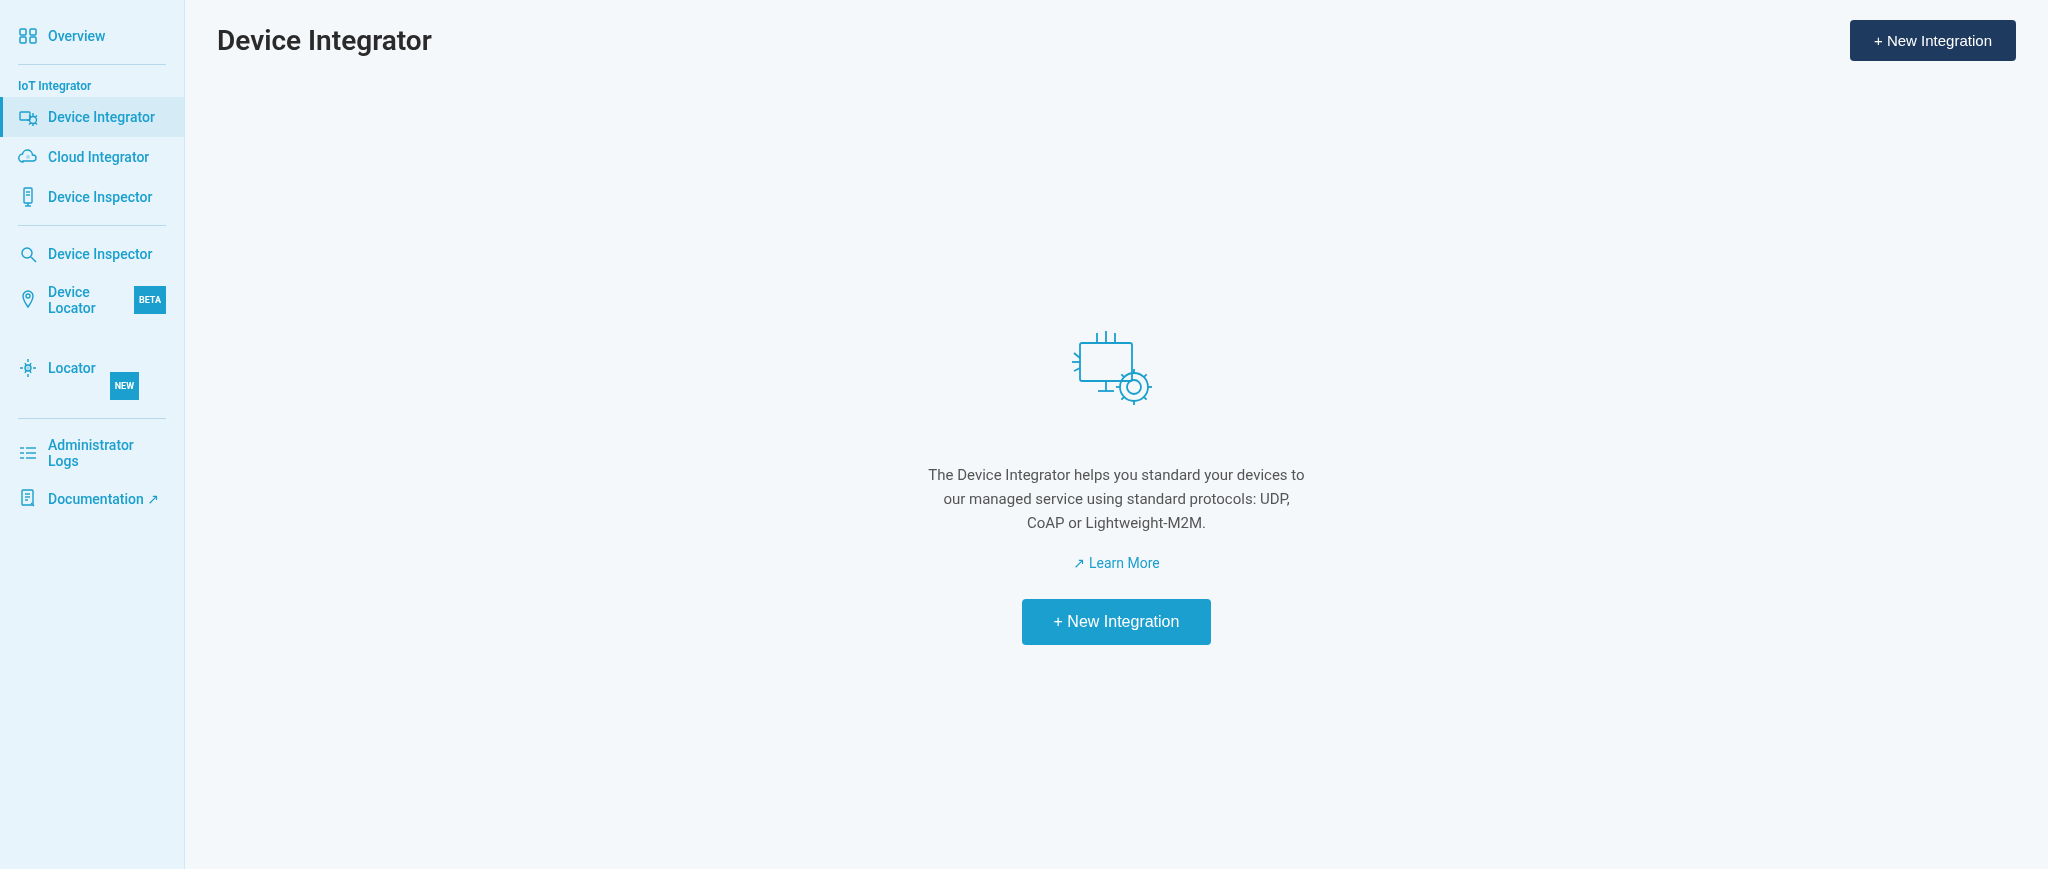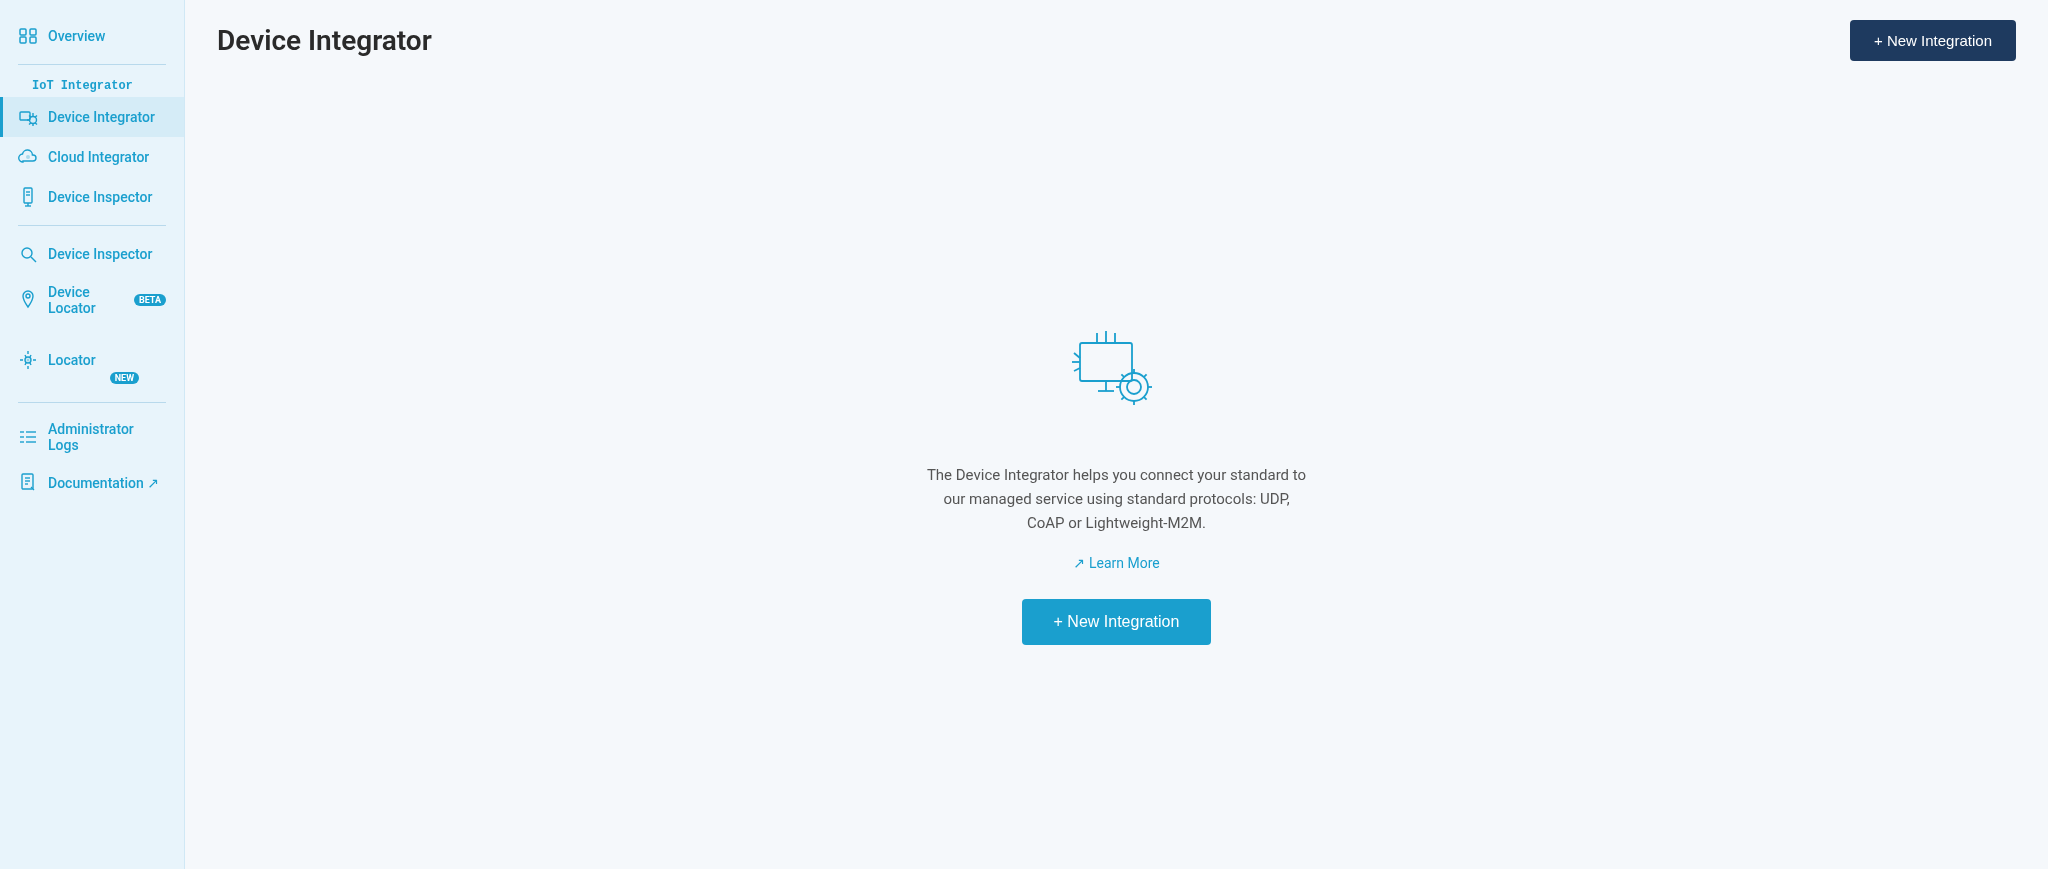--- a/index.html
+++ b/index.html
@@ -51,29 +51,28 @@
     .sidebar-divider {
       height: 1px;
       background: #b8d9ec;
       margin: 8px 18px;
     }
 
     .sidebar-section-label {
       font-size: 12px;
       font-weight: 600;
       color: #1a9fce;
-      padding: 6px 32px 4px;
-      font-family: Liberation Mono, monospace;
+      padding: 6px 18px 4px;
     }
 
     .badge {
       font-size: 9px;
       font-weight: 700;
-      padding: 1px 5px;
-      border-radius: 6px;
+      padding: 9px 5px;
+      border-radius: 0;
       margin-left: 4px;
     }
     .badge-beta {
       background: #1a9fce;
       color: #fff;
     }
     .badge-new {
       background: #1a9fce;
       color: #fff;
       margin-top: 36px;
@@ -326,21 +325,21 @@
         <line x1="82" y1="96" x2="82" y2="100"></line>
         <line x1="64" y1="82" x2="68" y2="82"></line>
         <line x1="96" y1="82" x2="100" y2="82"></line>
         <line x1="69.4" y1="69.4" x2="72.2" y2="72.2"></line>
         <line x1="91.8" y1="91.8" x2="94.6" y2="94.6"></line>
         <line x1="94.6" y1="69.4" x2="91.8" y2="72.2"></line>
         <line x1="72.2" y1="91.8" x2="69.4" y2="94.6"></line>
       </svg>
     </div>
 
-    <p class="empty-state-description">The Device Integrator helps you connect your standard to our managed service using standard protocols: UDP, CoAP or Lightweight-M2M.</p>
+    <p class="empty-state-description">The Device Integrator helps you standard your devices to our managed service using standard protocols: UDP, CoAP or Lightweight-M2M.</p>
 
     <a class="learn-more-link">
       <span>↗</span>
       <span>Learn More</span>
     </a>
 
     <button class="new-integration-btn-center">+ New Integration</button>
   </div>
 </main>
 

